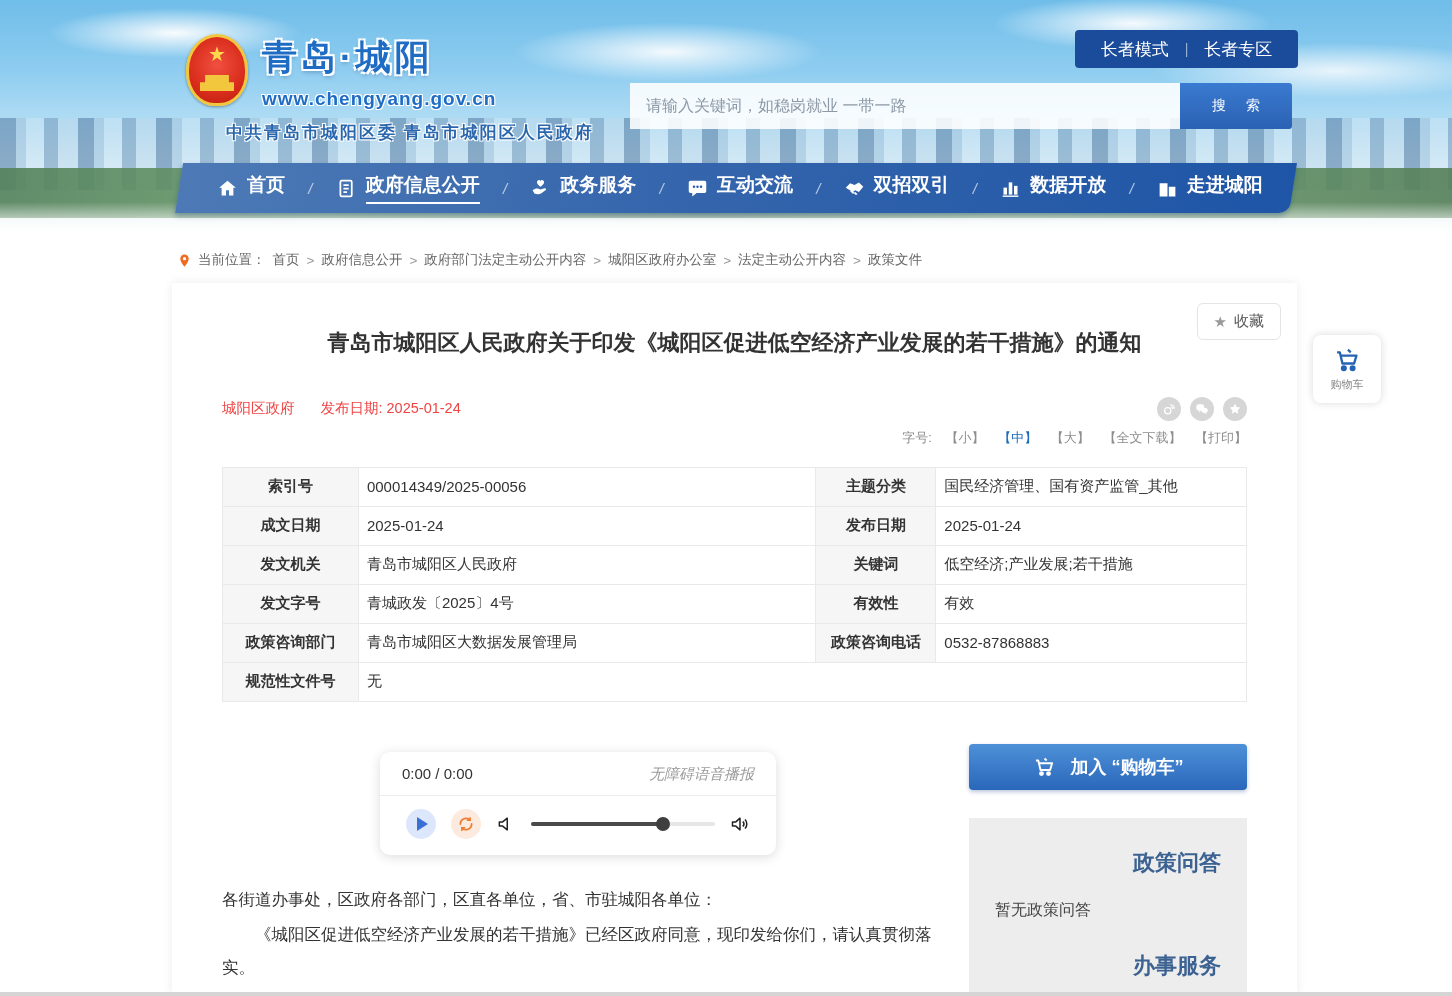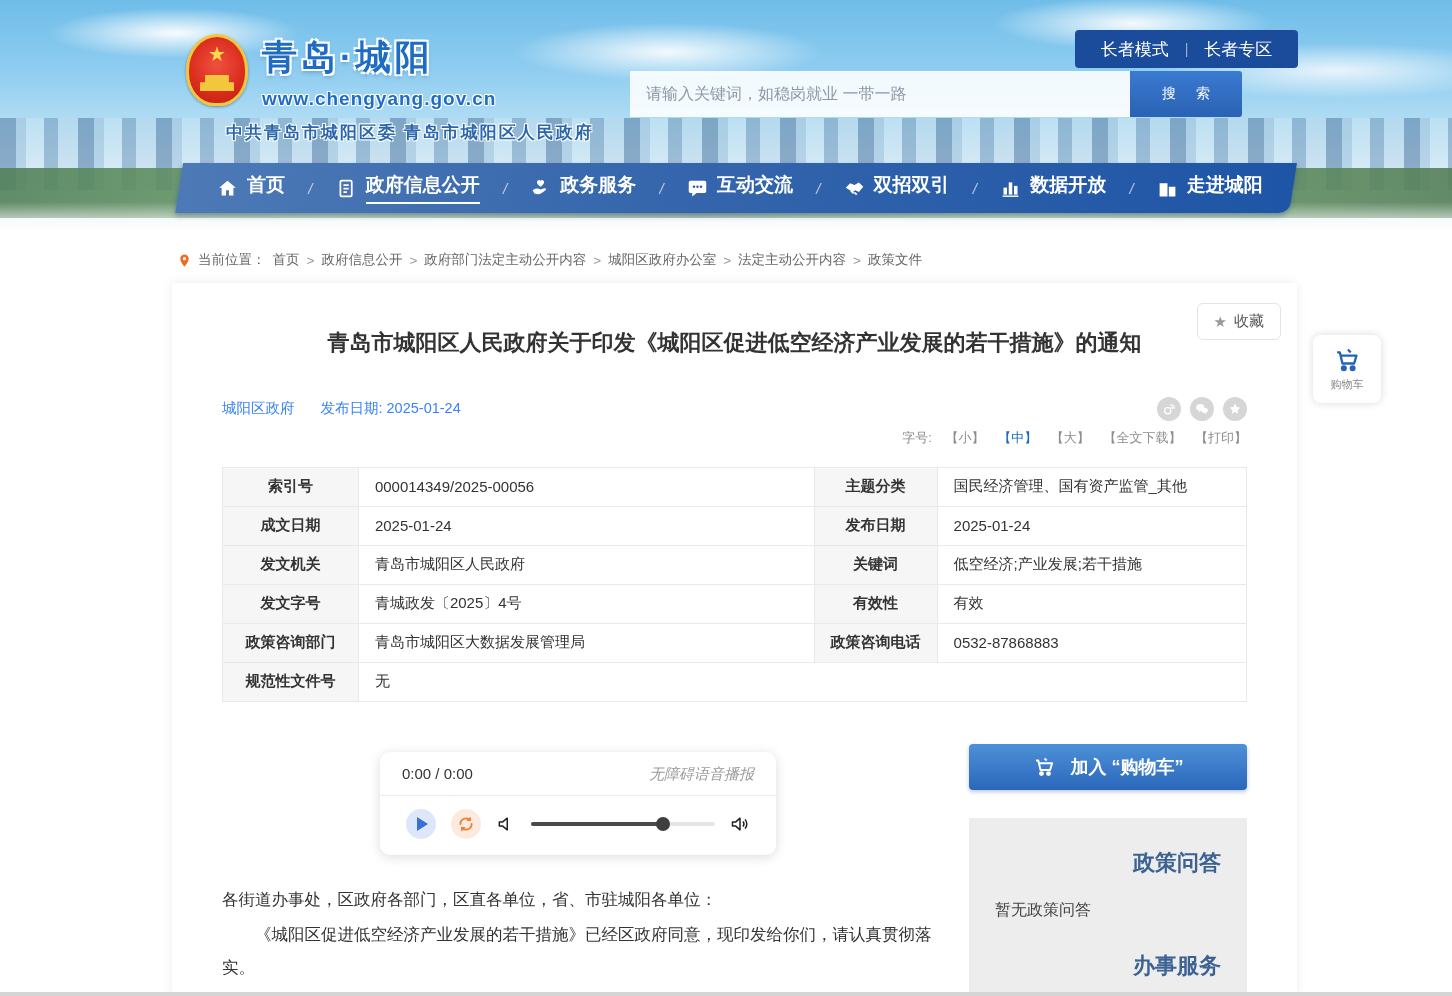--- a/index.html
+++ b/index.html
@@ -45,21 +45,21 @@
     text-shadow:-1px -1px 0 #fff, 1px -1px 0 #fff, -1px 1px 0 #fff, 1px 1px 0 #fff; }
   .site-sub { margin-top:11px; font-size:17px; font-weight:bold; color:#2a66ad; letter-spacing:2px;
     text-shadow:-1px -1px 0 #fff, 1px -1px 0 #fff, -1px 1px 0 #fff, 1px 1px 0 #fff;margin-left:40px; }
 
   .elder-bar { position:absolute; left:1075px; top:30px; width:223px; height:38px; z-index:3;
     background:#1b4c9b; border-radius:4px; display:flex; align-items:center; justify-content:center;
     gap:16px; color:#fff; font-size:17px; }
   .elder-bar .sep { color:rgba(255,255,255,.55); font-size:14px; }
   .elder-bar span[data-interactable="true"] { cursor:pointer; }
 
-  .search-row { position:absolute; left:630px; top:71px; width:612px; height:46px; display:flex; z-index:3; }
+  .search-row { position:absolute; left:630px; top:83px; width:662px; height:46px; display:flex; z-index:3; }
   .search-input { flex:1; border:none; outline:none; background:rgba(255,255,255,.88);
     font-size:16px; color:#555; padding:0 16px; font-family:inherit; }
   .search-input::placeholder { color:#8d99a6; }
   .search-btn { width:112px; border:none; background:linear-gradient(180deg,#3a7ad0,#2a62b4);
     color:#fff; font-size:14px; letter-spacing:8px; padding-left:8px; cursor:pointer; font-family:inherit;
     border-radius:0 3px 3px 0; }
 
   
   .nav { position:absolute; left:183px; top:163px; width:1114px; height:50px; z-index:2; }
   .nav::before { content:""; position:absolute; inset:0;
@@ -85,33 +85,33 @@
   
   .card { position:relative; margin:14px 0 0 172px; width:1125px; height:712px;
     background:#fff; box-shadow:0 0 10px rgba(0,0,0,.08); overflow:hidden; }
   .fav-btn { position:absolute; top:20px; right:16px; display:flex; align-items:center; gap:7px;
     border:1px solid #e4e4e4; border-radius:6px; background:#fff; padding:8px 16px;
     font-size:15px; color:#555; cursor:pointer; }
   .fav-btn .star-glyph { color:#9a9a9a; font-size:15px; }
   .doc-title { padding:44px 110px 0; text-align:center; font-size:22px; font-weight:bold;
     color:#333; line-height:1.45; }
   .meta-row { margin:38px 50px 0; display:flex; justify-content:space-between; align-items:center;
-    font-size:14.5px; color:#3b82f6; }
+    font-size:14.5px; color:#ef4444; }
   .meta-left { display:flex; gap:26px; }
   .share-icons { display:flex; gap:9px; }
   .share-circle { width:24px; height:24px; border-radius:50%; background:#d6d6d6;
     display:flex; align-items:center; justify-content:center; cursor:pointer; }
   .share-circle svg { width:14px; height:14px; }
   .fontsize-row { margin:8px 50px 0; text-align:right; font-size:13px; color:#8d8d8d; }
   .fontsize-row span { margin-left:10px; cursor:pointer; }
   .fontsize-row .fs-label { cursor:default; margin-left:0; }
   .fontsize-row .active-size { color:#1a6bbd; }
 
   .meta-table { margin:20px 50px 0; width:1025px; border-collapse:collapse; font-size:15px; }
-  .meta-table td { border:1px solid #e9e9e9; padding:9px 16px; height:39px; color:#333; }
+  .meta-table td { border:1px solid #e9e9e9; padding:9px 8px; height:39px; color:#333; }
   .meta-table td.lbl { background:#f6f6f6; font-weight:bold; text-align:center; white-space:nowrap; }
   .meta-table td.l1 { width:136px; } .meta-table td.v1 { width:458px; }
   .meta-table td.l2 { width:120px; } .meta-table td.v2 { width:311px; }
 
   .content-cols { margin:42px 50px 0; display:flex; justify-content:space-between; }
   .left-col { width:712px; }
   .right-col { width:278px; }
 
   
   .audio-player { width:396px; margin:8px auto; background:#fff; border-radius:10px;

